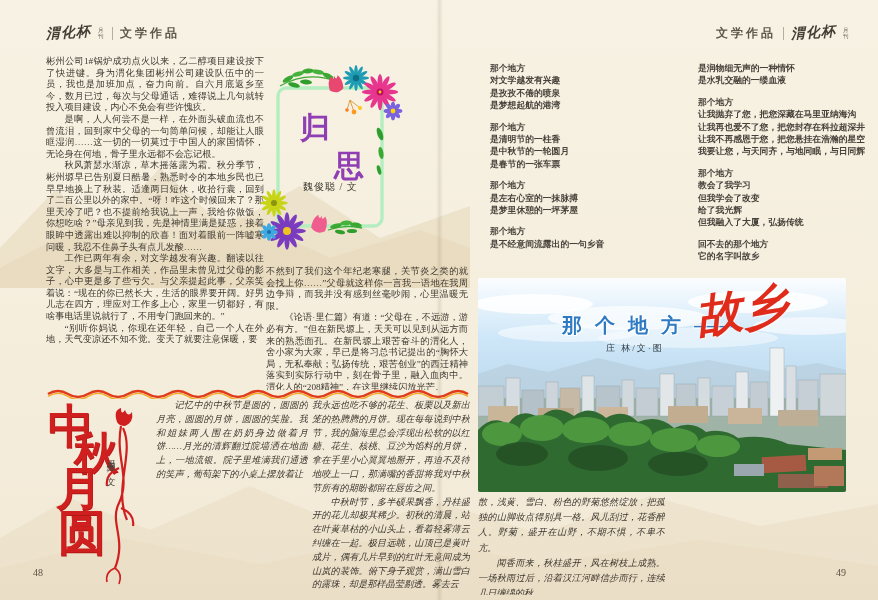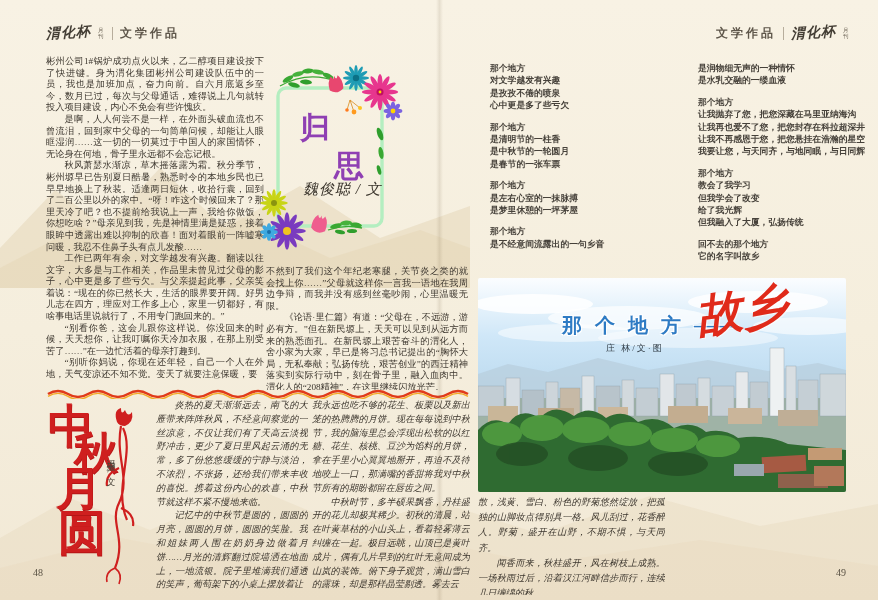--- a/index.html
+++ b/index.html
@@ -16,21 +16,21 @@
   .logo-sub{font-size:5.5px;line-height:6px;width:7px;color:#6d6557;}
   .vsep{width:1px;height:13px;background:#b7ad9c;}
   .section-label{font-size:12px;font-weight:bold;letter-spacing:3px;color:#5e564a;}
   
   .col{text-align:justify;overflow:hidden;}
   .p{margin:0;text-indent:2em;}
   .p.noind{text-indent:0;}
   .guisi-c1{left:46px;top:56px;width:218px;height:336px;font-size:9.2px;line-height:11.6px;}
   .guisi-c2{left:266px;top:266px;width:202px;height:124px;font-size:9.2px;line-height:11.6px;}
   .guisi-title-char{position:absolute;font-size:30px;font-weight:bold;color:#8f3fb3;font-family:"Liberation Serif",serif;}
-  .guisi-byline{position:absolute;font-size:15px;color:#3b352c;letter-spacing:1px;font-style:italic;}
+  .guisi-byline{position:absolute;font-size:10px;color:#3b352c;letter-spacing:1px;}
   
   .zq-ch{position:absolute;color:#cf1f1f;font-weight:bold;font-family:"Liberation Serif",serif;text-shadow:0.5px 0.5px 0 #b51616;}
   .zq-byline{position:absolute;writing-mode:vertical-rl;font-size:9px;letter-spacing:2px;color:#4a443a;}
   .kai{font-style:italic;}
   .zq-c1{left:156px;top:399px;width:152px;height:194px;font-size:9.2px;line-height:13.8px;}
   .zq-c2{left:312px;top:399px;width:158px;height:194px;font-size:9.2px;line-height:13.8px;}
   
   .poem{font-size:8.8px;line-height:12.4px;color:#46413a;}
   .pm-c1{left:490px;top:62px;width:196px;}
   .pm-c2{left:686px;top:62px;width:164px;margin-left:12px;}
@@ -69,21 +69,20 @@
     <span class="logo-sub">月刊</span>
     <span class="vsep"></span>
     <span class="section-label">文学作品</span>
   </div>
 
   <div class="abs col guisi-c1">
     <p class="p noind">彬州公司1#锅炉成功点火以来，乙二醇项目建设按下了快进键。身为渭化集团彬州公司建设队伍中的一员，我也是加班加点，奋力向前。自六月底返乡至今，数月已过，每次与父母通话，难得说上几句就转投入项目建设，内心不免会有些许愧疚。</p>
     <p class="p">是啊，人人何尝不是一样，在外面头破血流也不曾流泪，回到家中父母的一句简单问候，却能让人眼眶湿润……这一切的一切莫过于中国人的家国情怀，无论身在何地，骨子里永远都不会忘记根。</p>
     <p class="p">秋风萧瑟水渐凉，草木摇落露为霜。秋分季节，彬州塬早已告别夏日酷暑，熟悉时令的本地乡民也已早早地换上了秋装。适逢两日短休，收拾行囊，回到了二百公里以外的家中。“呀！咋这个时候回来了？那里天冷了吧？也不提前给我说上一声，我给你做饭，你想吃啥？”母亲见到我，先是神情里满是疑惑，接着眼眸中透露出难以抑制的欣喜！面对着眼前一阵嘘寒问暖，我忍不住鼻子头有点儿发酸……</p>
     <p class="p">工作已两年有余，对文学越发有兴趣。翻读以往文字，大多是与工作相关，作品里未曾见过父母的影子，心中更是多了些亏欠。与父亲提起此事，父亲笑着说：“现在的你已然长大，生活的眼界要开阔。好男儿志在四方，理应对工作多上心，家里一切都好，有啥事电话里说就行了，不用专门跑回来的。”</p>
-    <p class="p">“别看你爸，这会儿跟你这样说。你没回来的时候，天天想你，让我叮嘱你天冷加衣服，在那上别受苦了……”在一边忙活着的母亲打趣到。</p>
     <p class="p">“别听你妈说，你现在还年轻，自己一个人在外地，天气变凉还不知不觉。变天了就要注意保暖，要</p>
   </div>
 
   <svg class="abs" style="left:250px;top:50px;" width="180" height="250" viewBox="0 0 180 250">
     <defs>
       <g id="p12">
         <ellipse rx="2" ry="7.5" cy="-7"></ellipse>
           <ellipse rx="2" ry="7.5" cy="-7" transform="rotate(30)"></ellipse>
         <ellipse rx="2" ry="7.5" cy="-7" transform="rotate(60)"></ellipse>
           <ellipse rx="2" ry="7.5" cy="-7" transform="rotate(90)"></ellipse>
@@ -167,21 +166,20 @@
   <span class="zq-ch" style="left:56px;top:458px;font-size:46px;">月</span>
   <span class="zq-ch" style="left:58px;top:501px;font-size:48px;">圆</span>
   <svg class="abs" style="left:95px;top:408px;" width="48" height="178" viewBox="0 0 48 178">
     <path d="M22,14 Q18,2 26,0 Q26,8 30,2 Q33,10 37,4 Q39,14 30,18 Q24,18 22,14 Z" fill="#cf1f1f"></path>
     <path d="M26,18 C20,50 36,70 24,95 C14,115 32,130 20,160 M28,20 C40,45 18,80 32,112 M24,60 Q10,66 12,78 M26,100 Q40,106 38,118" stroke="#cf1f1f" stroke-width="2.2" fill="none"></path>
     <path d="M20,160 Q28,166 24,176 M20,160 Q10,164 12,174" stroke="#cf1f1f" stroke-width="1.6" fill="none"></path>
   </svg>
   <span class="zq-byline" style="left:104px;top:452px;">冯嘉玉／文</span>
 
   <div class="abs col kai zq-c1">
-    <p class="p">炎热的夏天渐渐远去，南飞的大雁带来阵阵秋风，不经意间察觉的一丝凉意，不仅让我们有了天高云淡视野冲击，更少了夏日里风起云涌的无常，多了份悠悠缓缓的宁静与淡泊，不浓烈，不张扬，还给我们带来丰收的喜悦。携着这份内心的欢喜，中秋节就这样不紧不慢地来临。</p>
     <p class="p">记忆中的中秋节是圆的，圆圆的月亮，圆圆的月饼，圆圆的笑脸。我和姐妹两人围在奶奶身边做着月饼……月光的清辉翻过院墙洒在地面上，一地流银。院子里堆满我们通透的笑声，葡萄架下的小桌上摆放着让</p>
   </div>
   <div class="abs col kai zq-c2">
     <p class="p noind">我永远也吃不够的花生、板栗以及新出笼的热腾腾的月饼。现在每每说到中秋节，我的脑海里总会浮现出松软的以红糖、花生、核桃、豆沙为馅料的月饼，拿在手里小心翼翼地掰开，再迫不及待地咬上一口，那满嘴的香甜将我对中秋节所有的期盼都留在唇齿之间。</p>
     <p class="p">中秋时节，多半硕果飘香，丹桂盛开的花儿却极其稀少。初秋的清晨，站在叶黄草枯的小山头上，看着轻雾薄云纠缠在一起。极目远眺，山顶已是黄叶成片，偶有几片早到的红叶无意间成为山岚的装饰。俯下身子观赏，满山雪白的露珠，却是那样晶莹剔透。雾去云</p>
   </div>
 
   <span class="pagenum" style="left:33px;top:567px;">48</span>
 
   <div class="abs fold"></div>
@@ -191,21 +189,21 @@
     <span class="vsep"></span>
     <span class="logo-script">渭化杯</span>
     <span class="logo-sub">月刊</span>
   </div>
 
   <div class="abs poem pm-c1">
     <div class="stanza">
       <div class="pline">那个地方</div>
       <div class="pline">对文学越发有兴趣</div>
       <div class="pline">是孜孜不倦的喷泉</div>
-      <div class="pline">心中更是多了些亏欠</div>
+      <div class="pline">是梦想起航的港湾</div>
     </div>
     <div class="stanza">
       <div class="pline">那个地方</div>
       <div class="pline">是清明节的一柱香</div>
       <div class="pline">是中秋节的一轮圆月</div>
       <div class="pline">是春节的一张车票</div>
     </div>
     <div class="stanza">
       <div class="pline">那个地方</div>
       <div class="pline">是左右心室的一抹脉搏</div>
@@ -312,19 +310,19 @@
         <rect x="256" y="186" width="30" height="12" fill="#9aa7ae"></rect>
         <rect x="336" y="188" width="30" height="20" fill="#b3785a"></rect>
       </g>
     </svg>
     <span class="gx-main"><span>那 个 地 方</span> <span>——</span></span>
     <span class="gx-accent">故乡</span>
     <span class="gx-byline">庄 林/文·图</span>
   </div>
 
   <div class="abs col kai bt bt-c1">
-    <p class="p noind">散，浅黄、雪白、粉色的野菊悠然绽放，把孤独的山脚妆点得别具一格。风儿刮过，花香醉人。野菊，盛开在山野，不期不惧，与天同齐。</p>
+    <p class="p noind">散，浅黄、雪白、粉色的野菊悠然绽放，把孤独的山脚妆点得别具一格。风儿刮过，花香醉人。野菊，盛开在山野，不期不惧，不卑不亢。</p>
     <p class="p">闻香而来，秋桂盛开，风在树枝上成熟。一场秋雨过后，沿着汉江河畔信步而行，连续几日缠绵的秋</p>
   </div>
 
   <span class="pagenum" style="left:836px;top:567px;">49</span>
 
 </div>
 
 </body></html>

